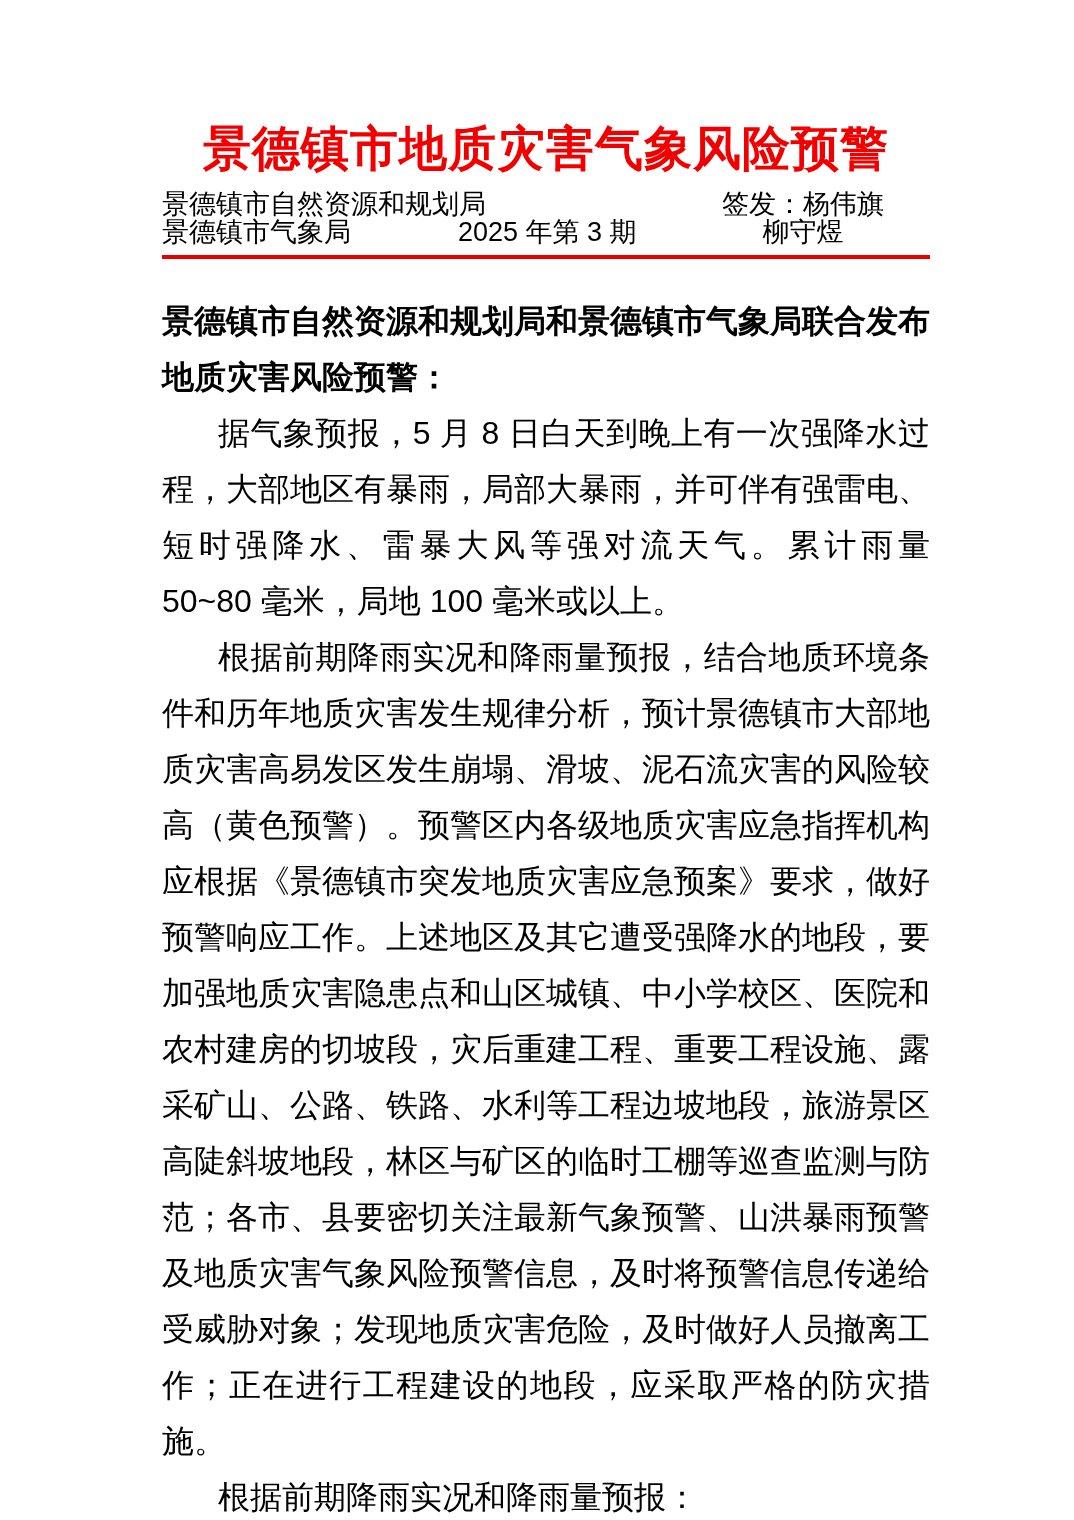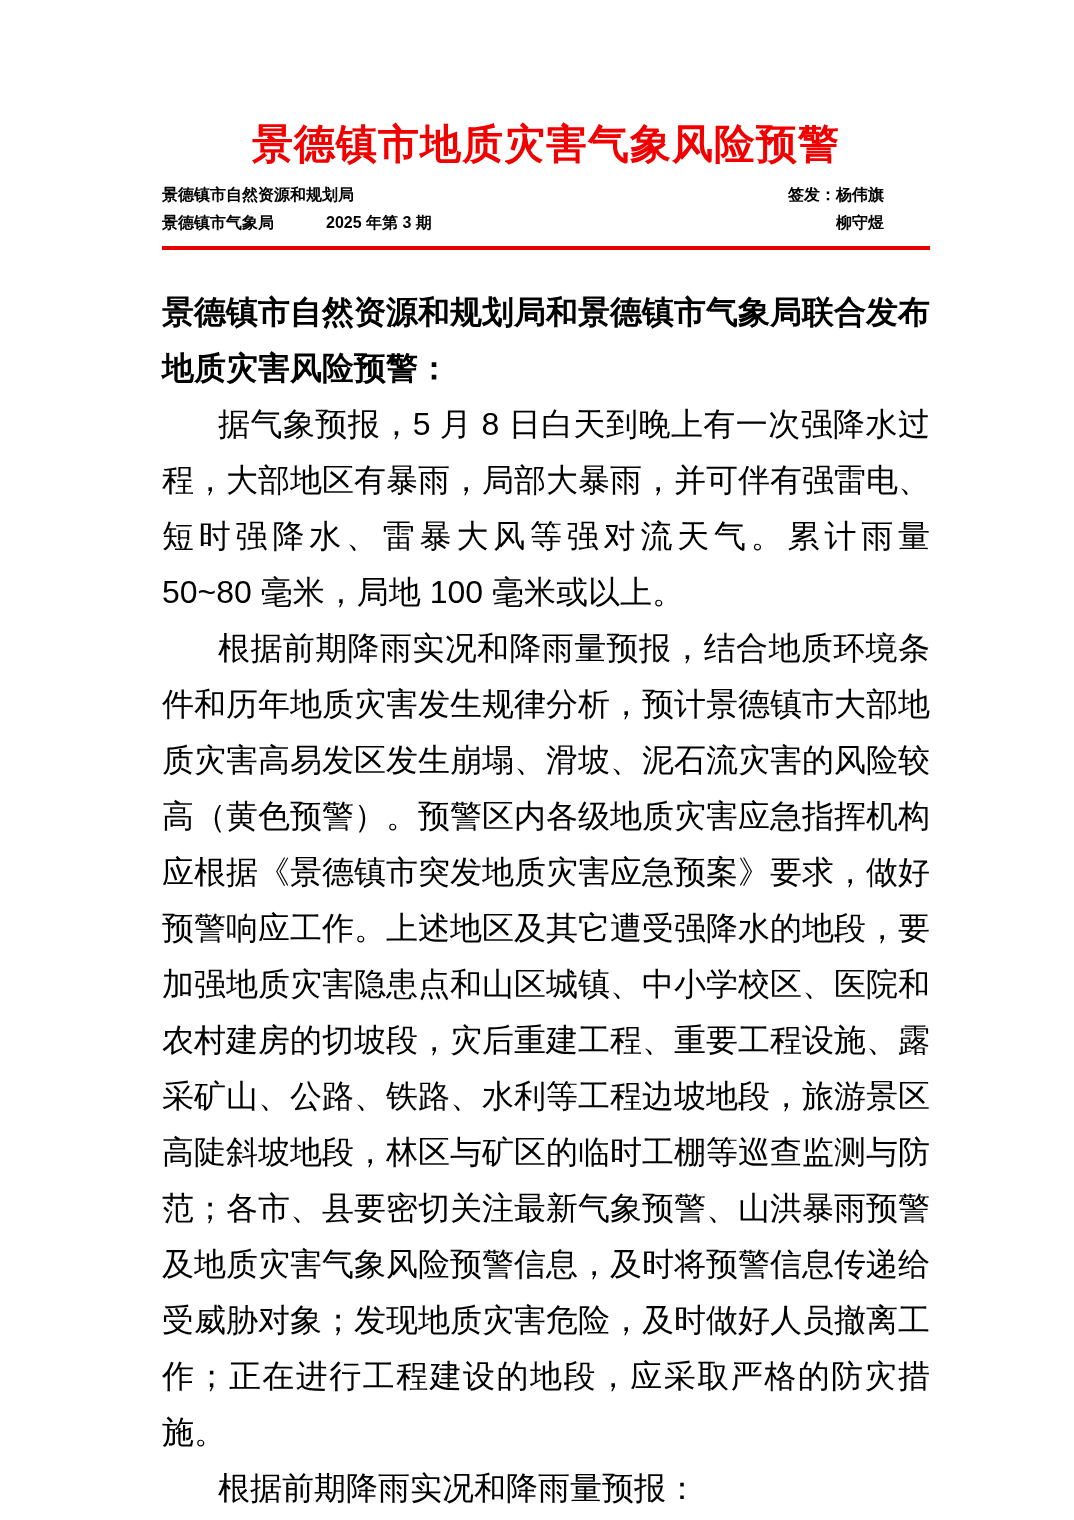--- a/index.html
+++ b/index.html
@@ -15,42 +15,42 @@
     background: var(--page-bg, #ffffff);
     color: var(--text-black, #000000);
     padding: 118px 144px 0 162px;
     font-family: "Liberation Sans", "DejaVu Sans", sans-serif;
     overflow: hidden;
   }
   .doc-title {
     margin: 0 0 10px 0;
     font-family: "Liberation Serif", "DejaVu Serif", serif;
     font-weight: bold;
-    font-size: 41px;
+    font-size: 48px;
     line-height: 1.3;
     letter-spacing: 1px;
     text-align: center;
     color: var(--title-red, #f20000);
     white-space: nowrap;
   }
   .masthead {
     display: grid;
     grid-template-columns: auto 1fr auto;
-    font-weight: bold;
-    font-size: 16px;
+    font-weight: normal;
+    font-size: 27px;
     line-height: 28px;
   }
   .masthead .col-left { text-align: left; }
   .masthead .col-center {
     text-align: left;
     position: relative;
     left: -28px;
   }
   .masthead .col-right {
-    text-align: right;
+    text-align: center;
     padding-right: 46px;
   }
   .masthead .mast-line { height: 28px; }
   .red-rule {
     border: none;
     height: 4px;
     margin: 9px 0 0 0;
     background: var(--rule-red, #e60000);
   }
   .doc-body {

